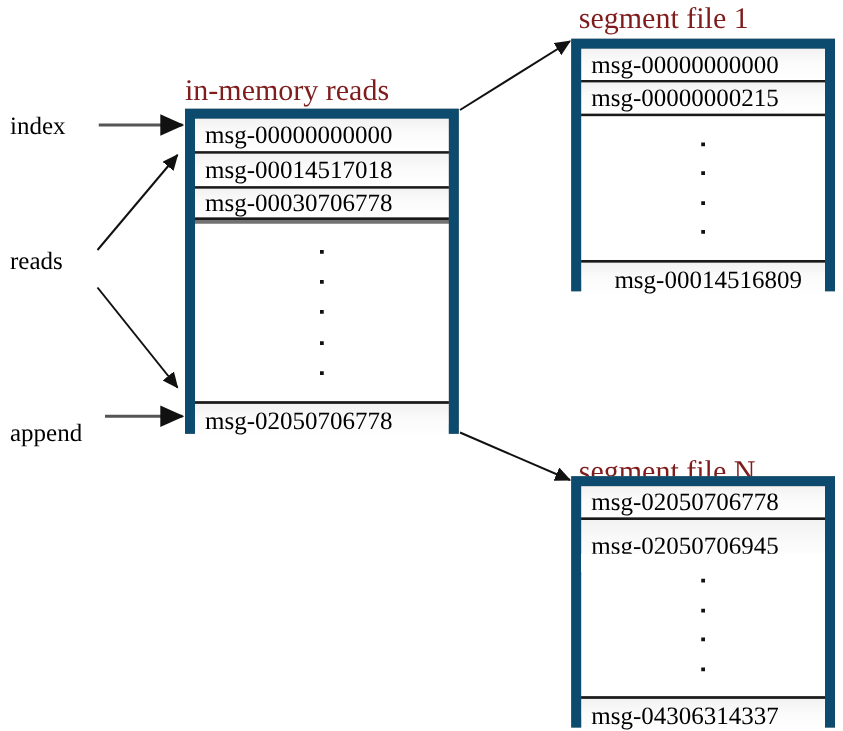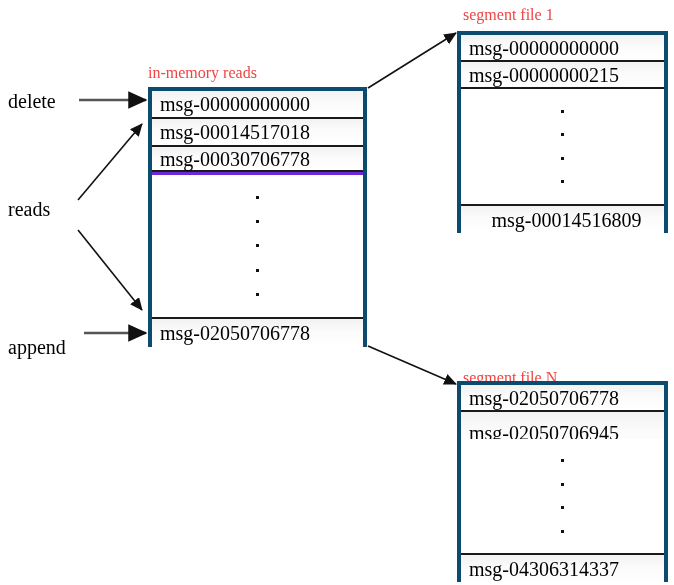--- a/index.html
+++ b/index.html
@@ -19,36 +19,36 @@
   svg.arrows {
     position: absolute;
     left: 0;
     top: 0;
     width: 674px;
     height: 585px;
     pointer-events: none;
   }
   .caption {
     position: absolute;
-    font-size: 16px;
+    font-size: 24px;
     line-height: 22px;
     white-space: nowrap;
-    color: #ef4444;
+    color: #7f1d1d;
   }
   .op-label {
     position: absolute;
     font-size: 20px;
     line-height: 22px;
     white-space: nowrap;
     color: #000;
   }
   .box {
     position: absolute;
-    border: 4px solid #0c4a6e;
-    background: #6d28d9;
+    border: 8px solid #0c4a6e;
+    background: #737373;
     box-sizing: border-box;
   }
   .row {
     position: absolute;
     left: 0;
     right: 0;
     box-sizing: border-box;
     background: linear-gradient(to bottom, #f2f2f2 0%, #fbfbfb 45%, #ffffff 100%);
     display: flex;
     align-items: center;
@@ -92,21 +92,21 @@
 <body>
 
 <div id="canvas">
 
   <div class="caption" style="left:148px; top:62px;">in-memory reads</div>
 
   <div class="caption" style="left:463px; top:4px;">segment file 1</div>
 
   <div class="caption" style="left:463px; top:355px;margin-top:12px;">segment file N</div>
 
-  <div class="op-label" style="left:8px; top:90px;">delete</div>
+  <div class="op-label" style="left:8px; top:90px;">index</div>
 
   <div class="op-label" style="left:8px; top:198px;">reads</div>
 
   <div class="op-label" style="left:8px; top:336px;">append</div>
 
   <div class="box" id="index-box" style="left:148px; top:87px; width:219px; height:260px;">
 
     <div class="row sep-bottom" style="top:0px; height:28px;">
       <span>msg-00000000000</span>
     </div>

